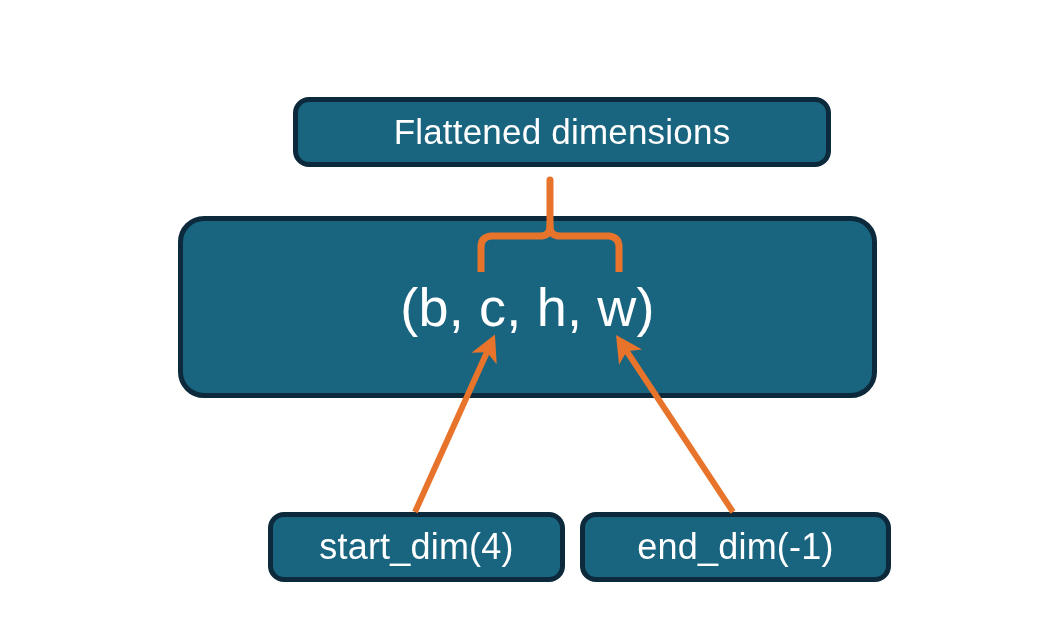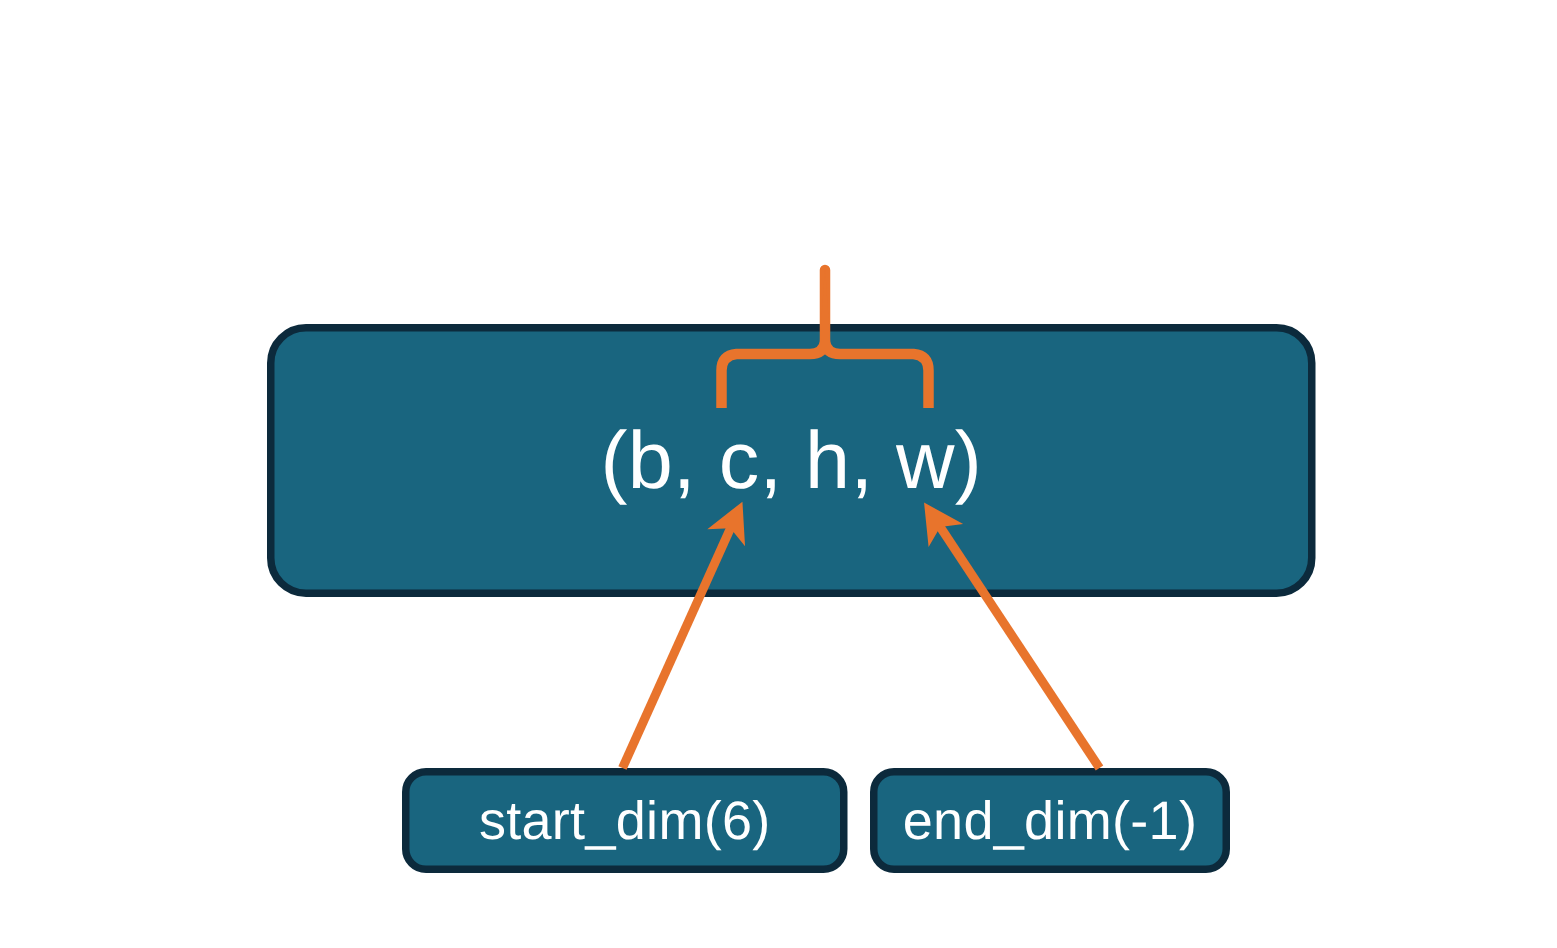--- a/index.html
+++ b/index.html
@@ -50,21 +50,21 @@
     left: 268px;
     top: 512px;
     width: 297px;
     height: 70px;
     font-size: 36px;
     border-radius: 16px;
   }
   #node-end-dim {
     left: 580px;
     top: 512px;
-    width: 240px;
+    width: 311px;
     height: 70px;
     font-size: 36px;
     border-radius: 16px;
   }
   .node-label {
     pointer-events: none;
   }
   #connectors {
     position: absolute;
     left: 0;
@@ -95,27 +95,30 @@
       <marker id="arrowhead-right" markerWidth="5.2" markerHeight="5.2" refX="3.4" refY="2.6" orient="auto" markerUnits="strokeWidth">
         <path d="M 0.2 0.3 L 4.6 2.6 L 0.2 4.9 L 1.35 2.6 Z" fill="#E8742C"></path>
       </marker>
     </defs>
 
     <line x1="415" y1="512" x2="492" y2="341" stroke="#E8742C" stroke-width="6" stroke-linecap="butt" marker-end="url(#arrowhead-left)"></line>
 
     <line x1="733" y1="512" x2="620" y2="341" stroke="#E8742C" stroke-width="6" stroke-linecap="butt" marker-end="url(#arrowhead-right)"></line>
   </svg>
 
+  <div class="node" id="node-flattened">
+    <span class="node-label">Flattened dimensions</span>
+  </div>
 
   <div class="node" id="node-shape">
     <span class="node-label">(b, c, h, w)</span>
   </div>
 
   <div class="node" id="node-start-dim">
-    <span class="node-label">start_dim(6)</span>
+    <span class="node-label">start_dim(4)</span>
   </div>
 
   <div class="node" id="node-end-dim">
     <span class="node-label">end_dim(-1)</span>
   </div>
 
   <svg id="brace-layer" viewBox="0 0 1038 632" xmlns="http://www.w3.org/2000/svg">
 
     <path d="M 481 272
              L 481 247

